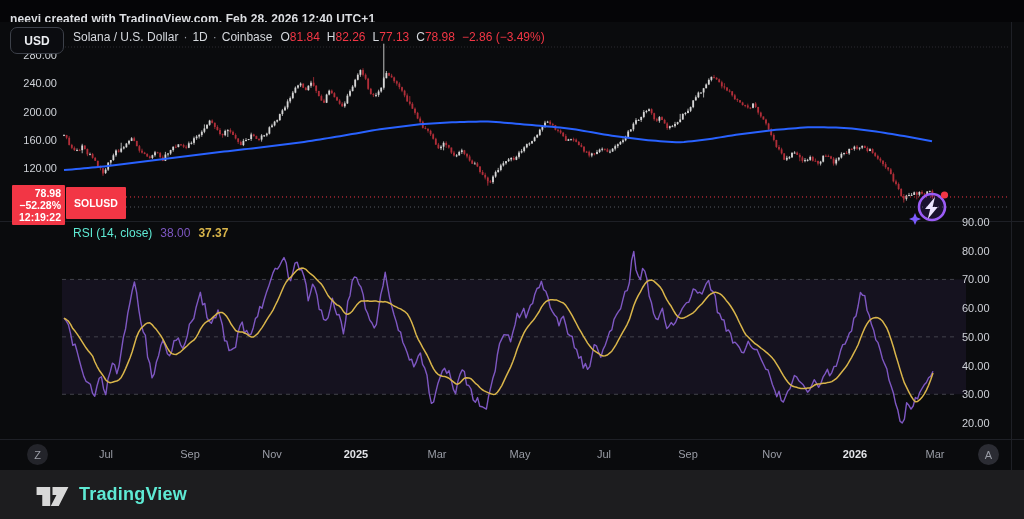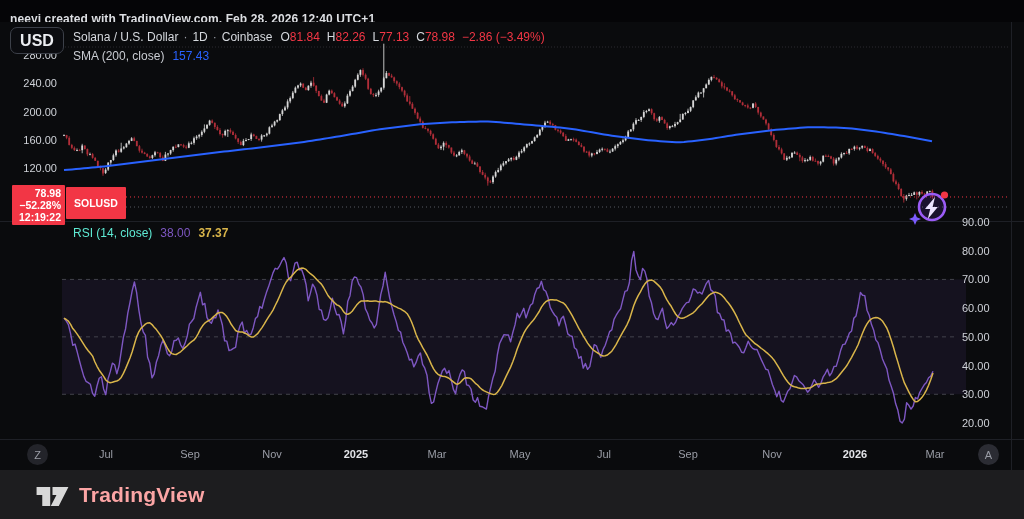--- a/index.html
+++ b/index.html
@@ -4,21 +4,21 @@
 <style>
   html,body{margin:0;padding:0;background:#050507;}
   body{width:1024px;height:519px;position:relative;overflow:hidden;
        font-family:"Liberation Sans",sans-serif;-webkit-font-smoothing:antialiased;}
   .topbar{position:absolute;top:8px;left:0;width:1024px;height:22px;background:#050507;
           display:flex;align-items:center;padding-left:10px;box-sizing:border-box;}
   .credit{font-size:12px;font-weight:700;color:#dcdee2;letter-spacing:.1px;}
   .chart{position:absolute;top:22px;left:0;width:1024px;height:448px;background:#0a0b0d;}
   .chart svg.main{position:absolute;left:0;top:0;}
   .usd-btn{position:absolute;left:10px;top:5px;width:52px;height:25px;border:1px solid #3c4049;
-           border-radius:7px;background:#0b0c10;color:#eceef2;font-size:16px;font-weight:700;
+           border-radius:7px;background:#0b0c10;color:#eceef2;font-size:12px;font-weight:700;
            display:flex;align-items:center;justify-content:center;cursor:pointer;}
   .legend{position:absolute;left:73px;top:7px;}
   .lrow{display:flex;align-items:center;height:16px;font-size:12px;color:#d6d9de;white-space:nowrap;}
   .lrow .sep{margin:0 5px;color:#9a9da6;}
   .ohlc{margin-left:8px;display:flex;gap:7px;justify-content:flex-end;}
   .ohlc .pair b{font-weight:400;color:#d6d9de;}
   .ohlc .pair span{color:#f23645;}
   .ohlc .chg{color:#f23645;}
   .smarow{margin-top:3px;}
   .smarow .ind-label{color:#c9ccd2;}
@@ -34,21 +34,21 @@
   .solusd{position:absolute;left:66px;top:165px;background:#f23645;color:#fff;font-size:10.5px;
           font-weight:700;height:14px;line-height:14px;padding:9px 8px;border-radius:1px;}
   .circle-btn{position:absolute;width:21px;height:21px;border-radius:50%;background:#23242a;
               color:#9a9da6;font-size:11px;display:flex;align-items:center;justify-content:center;
               cursor:pointer;}
   .z-btn{left:27px;top:422px;}
   .a-btn{left:978px;top:422px;background:#2b2c33;}
   .boost{position:absolute;left:906px;top:162px;width:50px;height:48px;cursor:pointer;}
   .footer{position:absolute;top:470px;left:0;width:1024px;height:49px;background:#1d1d1f;
           display:flex;align-items:center;padding-left:36px;box-sizing:border-box;gap:10px;}
-  .brand{font-size:21px;font-weight:700;color:#fca5a5;letter-spacing:.2px;}
+  .brand{font-size:18px;font-weight:700;color:#5eead4;letter-spacing:.2px;}
 </style>
 </head>
 <body>
 
 <div class="topbar">
   <span class="credit">neeyi created with TradingView.com, Feb 28, 2026 12:40 UTC+1</span>
 </div>
 
 <div class="chart">
   <svg class="main" id="chart-svg" width="1024" height="448">
@@ -787,24 +787,20 @@
       <span class="sep">·</span>
       <span>Coinbase</span>
       <span class="ohlc">
         <span class="pair"><b>O</b><span>81.84</span></span>
         <span class="pair"><b>H</b><span>82.26</span></span>
         <span class="pair"><b>L</b><span>77.13</span></span>
         <span class="pair"><b>C</b><span>78.98</span></span>
         <span class="chg">−2.86 (−3.49%)</span>
       </span>
     </div>
-    <div class="lrow smarow">
-      <span class="ind-label">SMA (200, close)</span>
-      <span class="ind-val">157.43</span>
-    </div>
   </div>
 
   <div class="rsi-legend">
     <span class="ind-label">RSI (14, close)</span>
     <span class="rsi-val">38.00</span>
     <span class="rsi-ma-val">37.37</span>
   </div>
 
   <div class="price-badge">
     <div>78.98</div>

